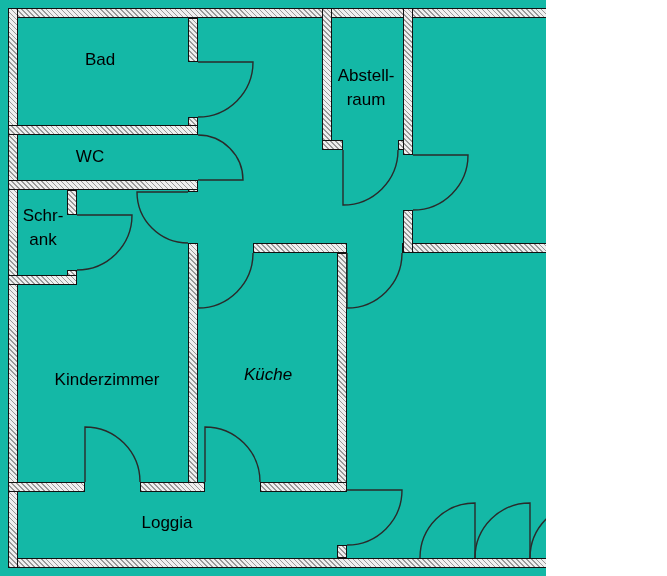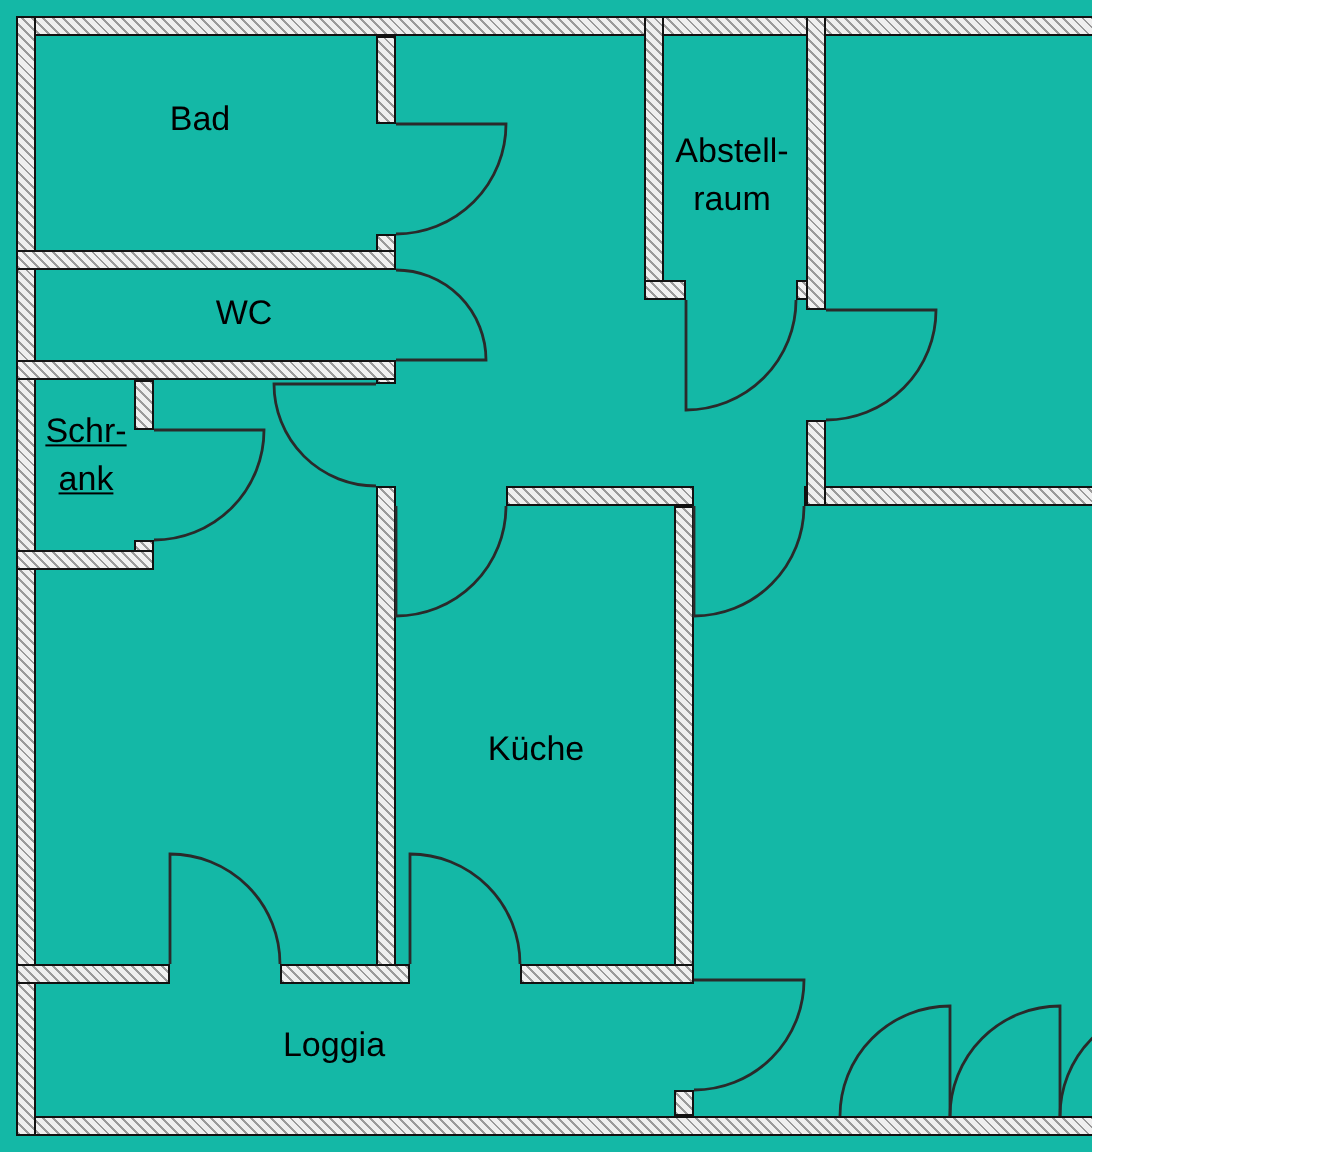--- a/index.html
+++ b/index.html
@@ -90,21 +90,22 @@
     <path d="M347 253 L347 308 A55 55 0 0 0 402 253"></path>
     <path d="M85 482 L85 427 A55 55 0 0 1 140 482"></path>
     <path d="M205 482 L205 427 A55 55 0 0 1 260 482"></path>
     <path d="M347 490 L402 490 A55 55 0 0 1 347 545"></path>
     <path d="M475 558 L475 503 A55 55 0 0 0 420 558"></path>
     <path d="M530 558 L530 503 A55 55 0 0 0 475 558"></path>
     <path d="M585 558 L585 503 A55 55 0 0 0 530 558"></path>
   </svg>
 
   <div class="room-label" style="left:100px; top:60px;">Bad</div>
-  <div class="room-label" style="left:90px;  top:157px;margin-left:32px;">WC</div>
-  <div class="room-label" style="left:43px;  top:228px;text-decoration:underline;">Schr-
+  <div class="room-label" style="left:90px;  top:157px;">WC</div>
+  <div class="room-label" style="left:43px;  top:228px;">Schr-
 ank</div>
   <div class="room-label" style="left:366px; top:88px;text-align:center;">Abstell-
 raum</div>
-  <div class="room-label" style="left:268px; top:375px;">Küche</div>
+  <div class="room-label" style="left:107px; top:380px;">Kinderzimmer</div>
+  <div class="room-label" style="left:268px; top:375px;font-style:italic;">Küche</div>
   <div class="room-label" style="left:167px; top:523px;">Loggia</div>
 
 </div>
 
 </body></html>

